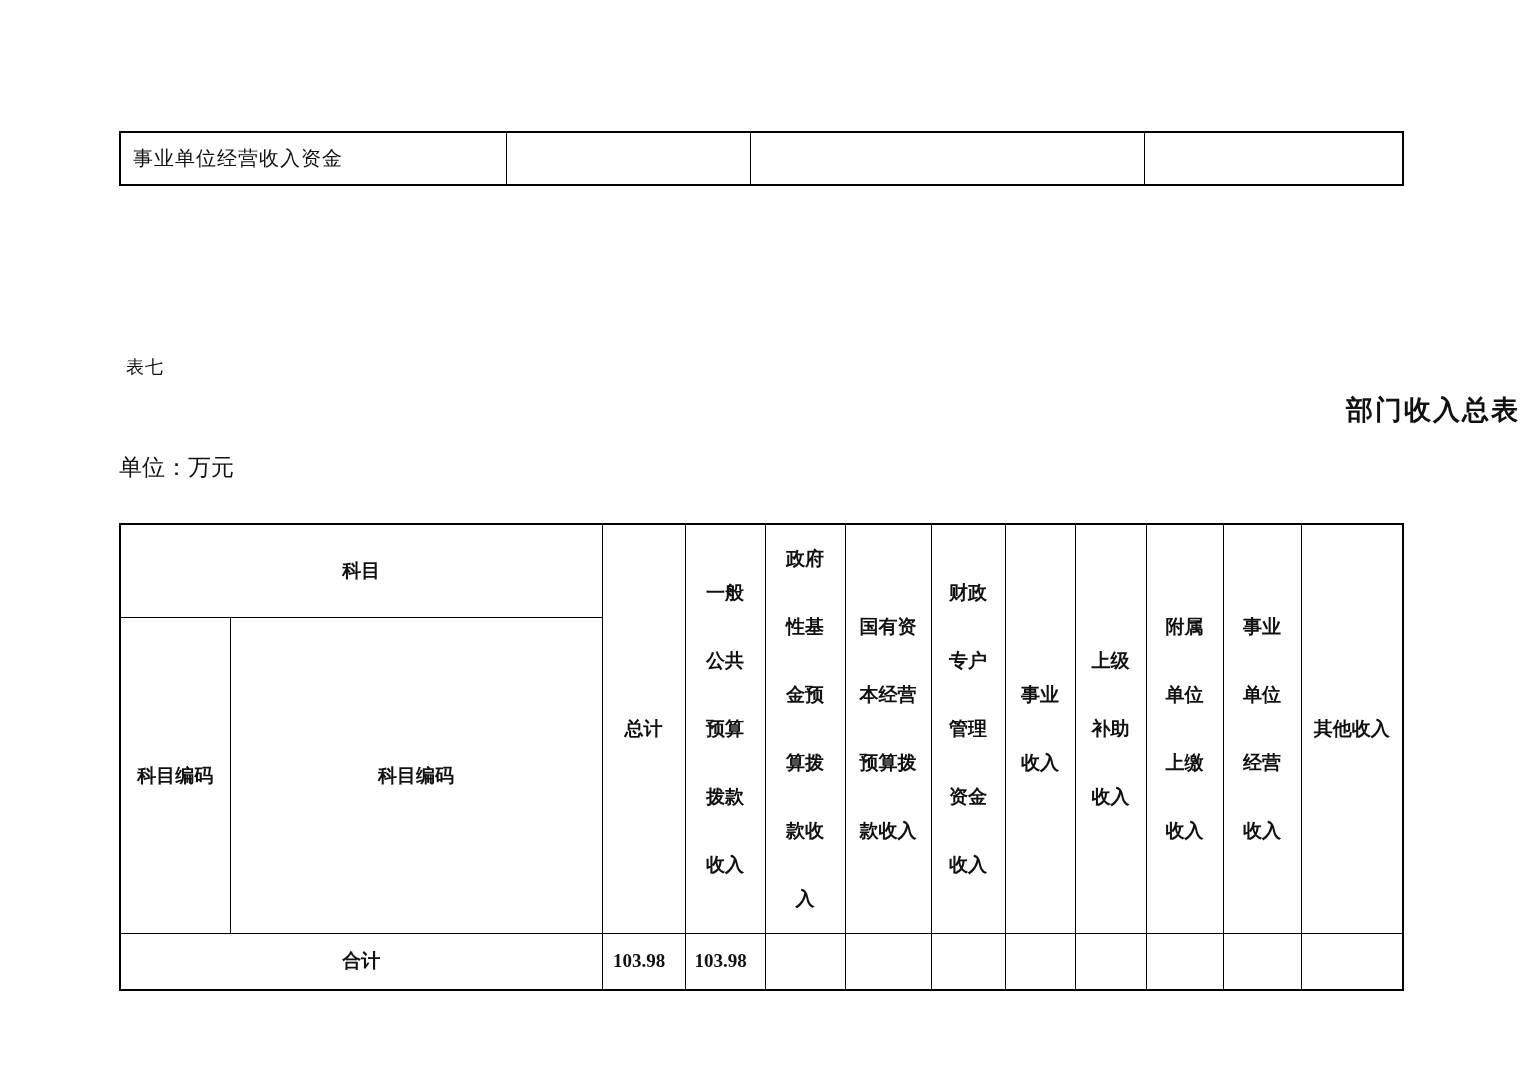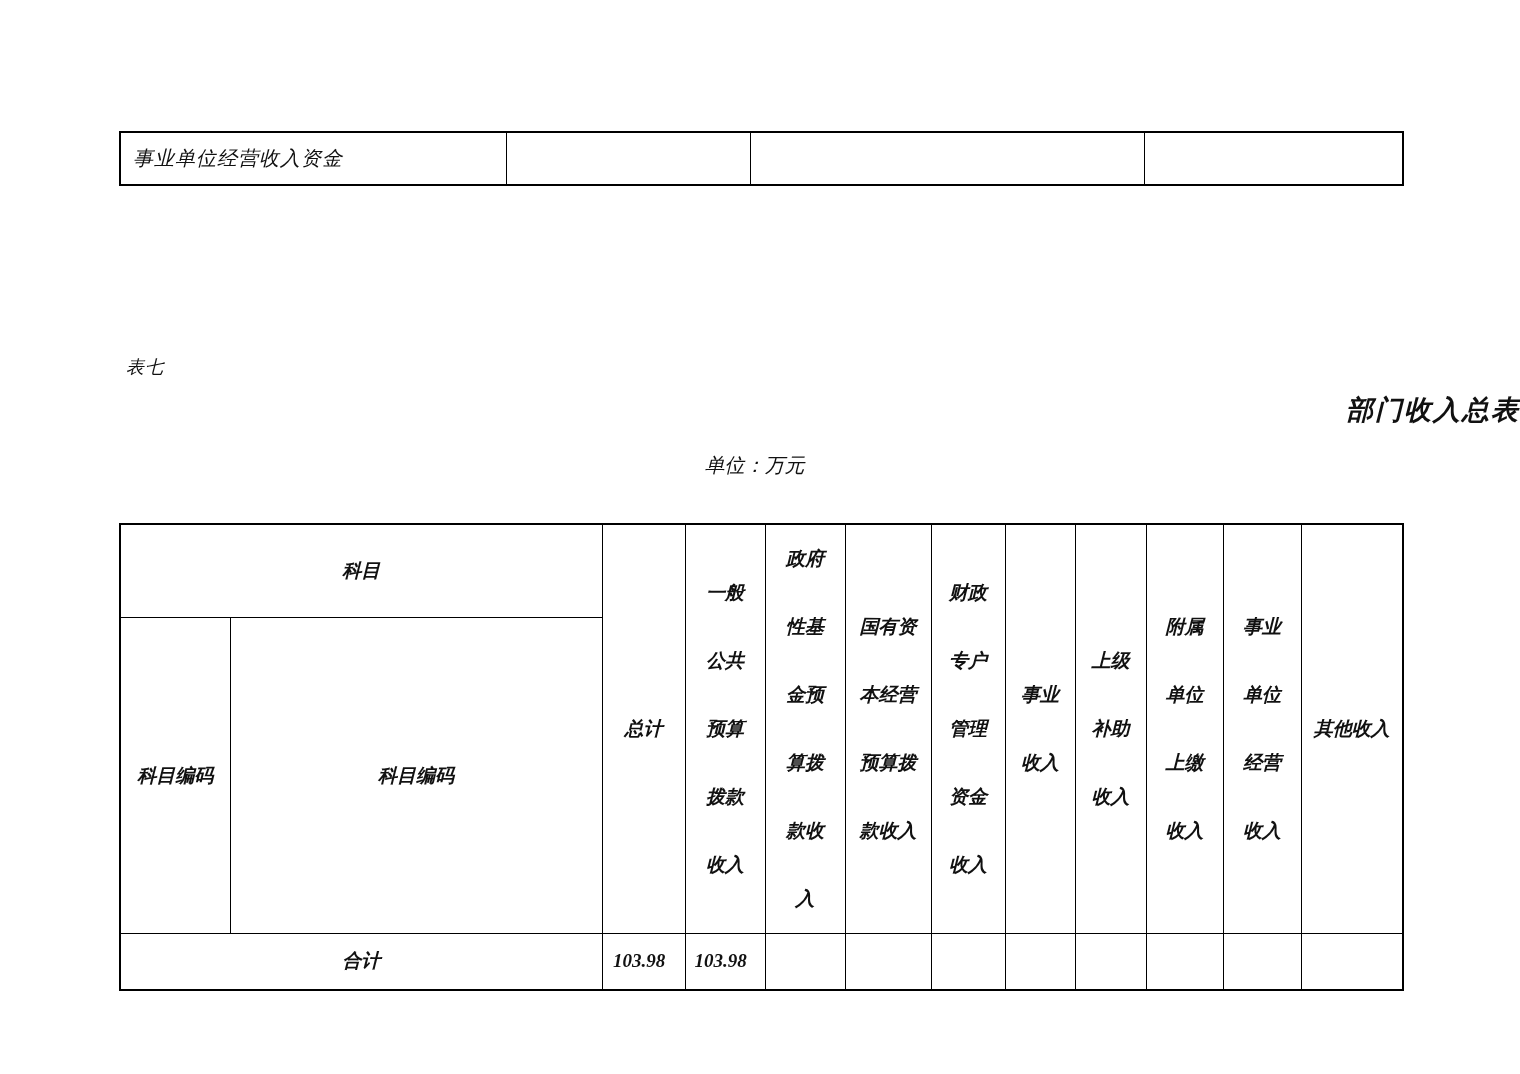--- a/index.html
+++ b/index.html
@@ -8,21 +8,20 @@
     background: #ffffff;
   }
   .page {
     position: relative;
     width: 1520px;
     height: 1074px;
     background: #ffffff;
     color: #111111;
     font-family: "Liberation Serif", "DejaVu Serif", serif;
     overflow: hidden;
-    font-style: italic;
   }
   table {
     border-collapse: collapse;
     table-layout: fixed;
   }
 
   
   .frag-table {
     position: absolute;
     left: 119px;
@@ -55,22 +54,22 @@
     text-align: right;
     font-size: 27px;
     font-weight: bold;
     letter-spacing: 2px;
   }
   .unit-note {
     position: absolute;
     left: 119px;
     top: 452px;
     width: 1271px;
-    text-align: center;
-    font-size: 20px;
+    text-align: left;
+    font-size: 23px;
   }
 
   
   .main-table {
     position: absolute;
     left: 119px;
     top: 491px;
     width: 1283px;
     border: 2px solid #000;
     font-family: "Liberation Sans", "DejaVu Sans", sans-serif;

